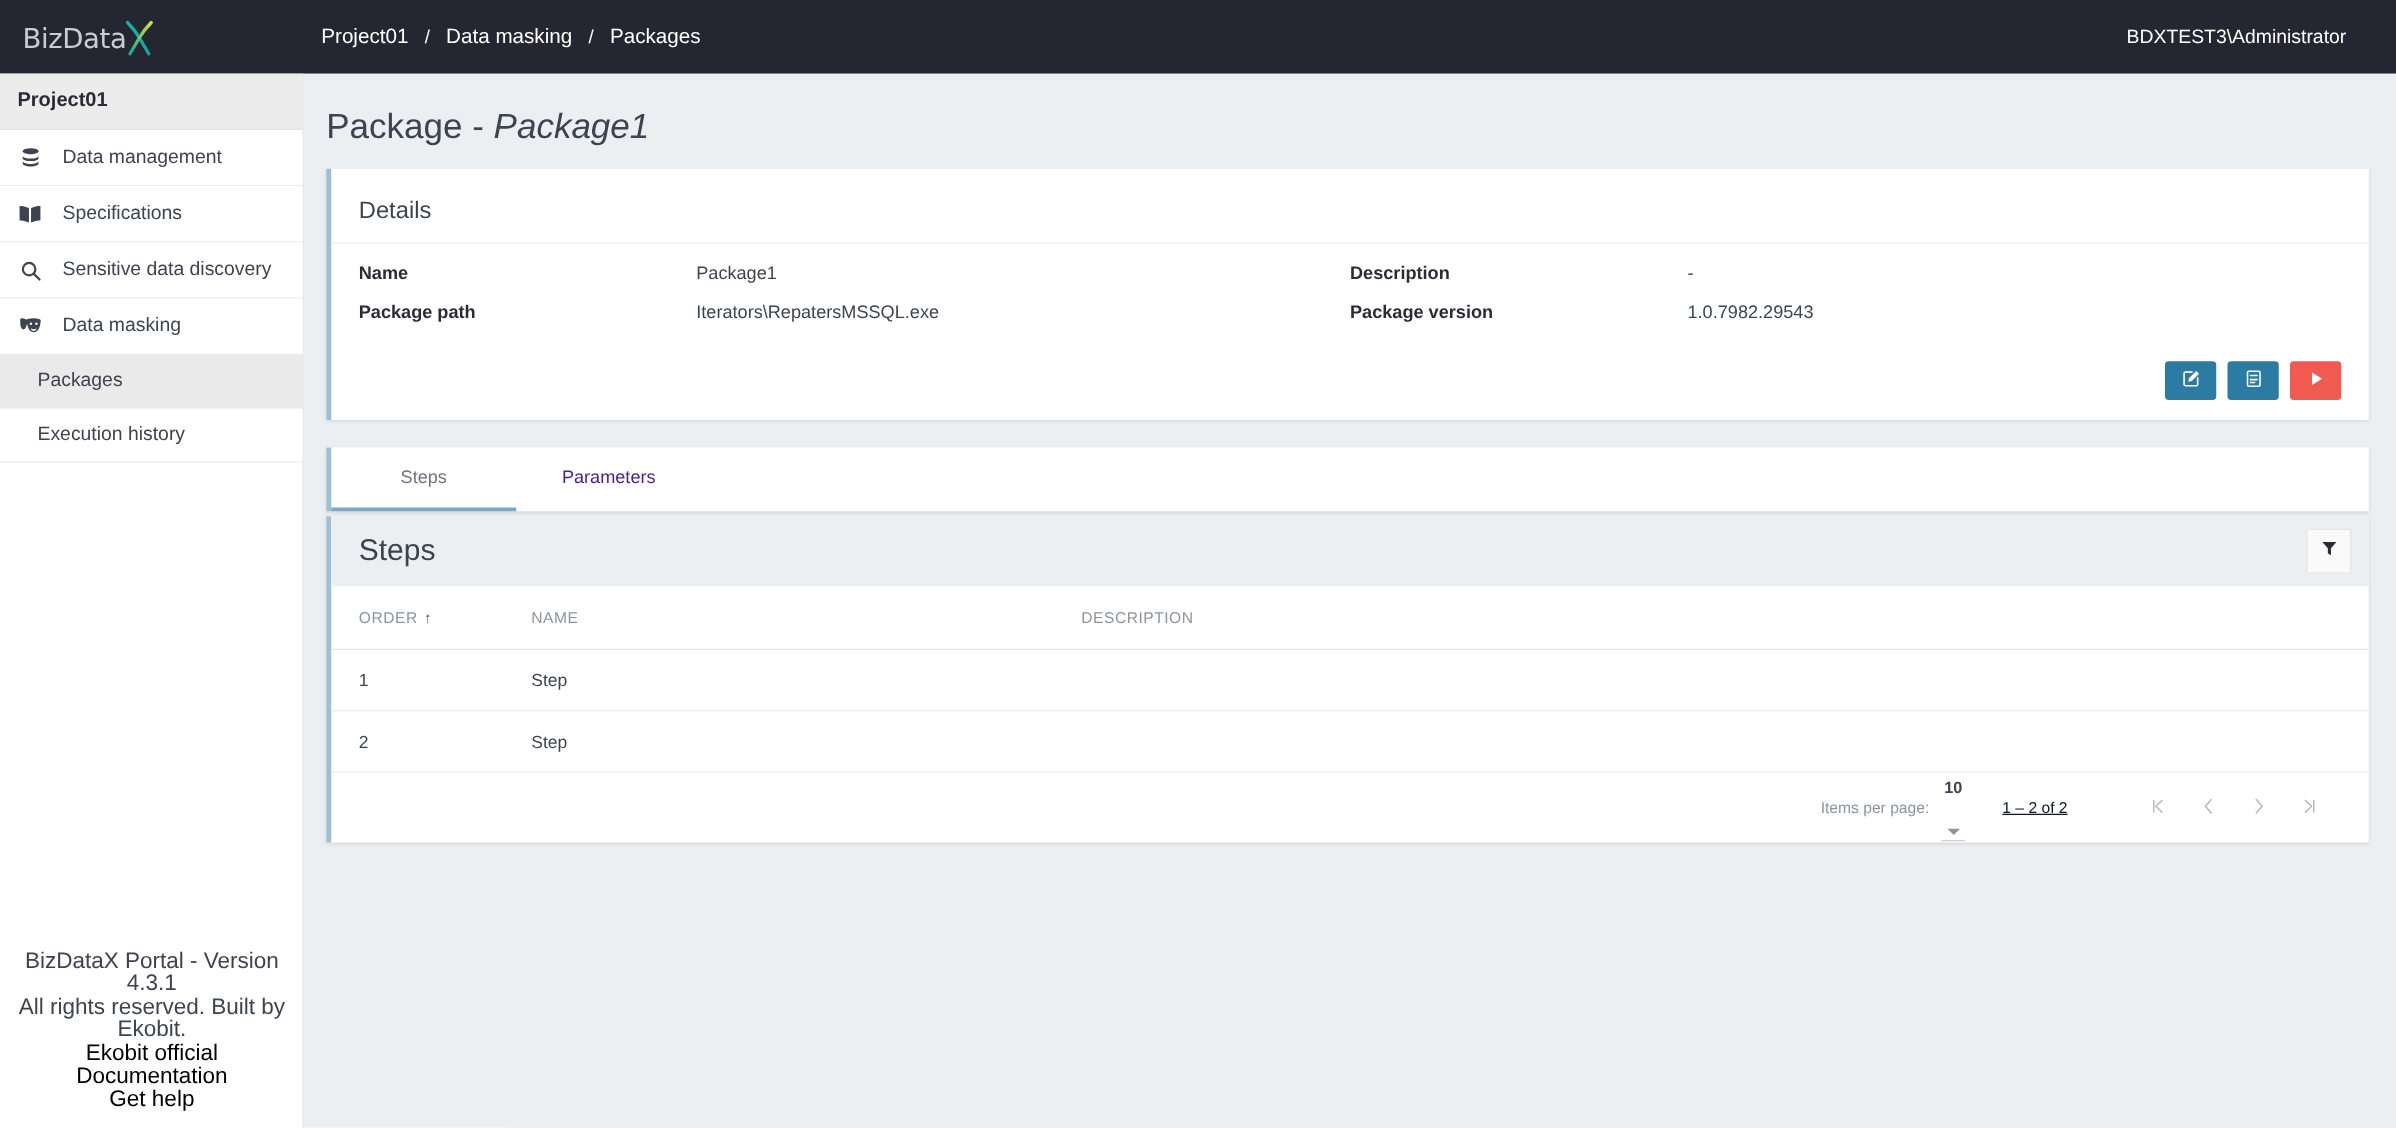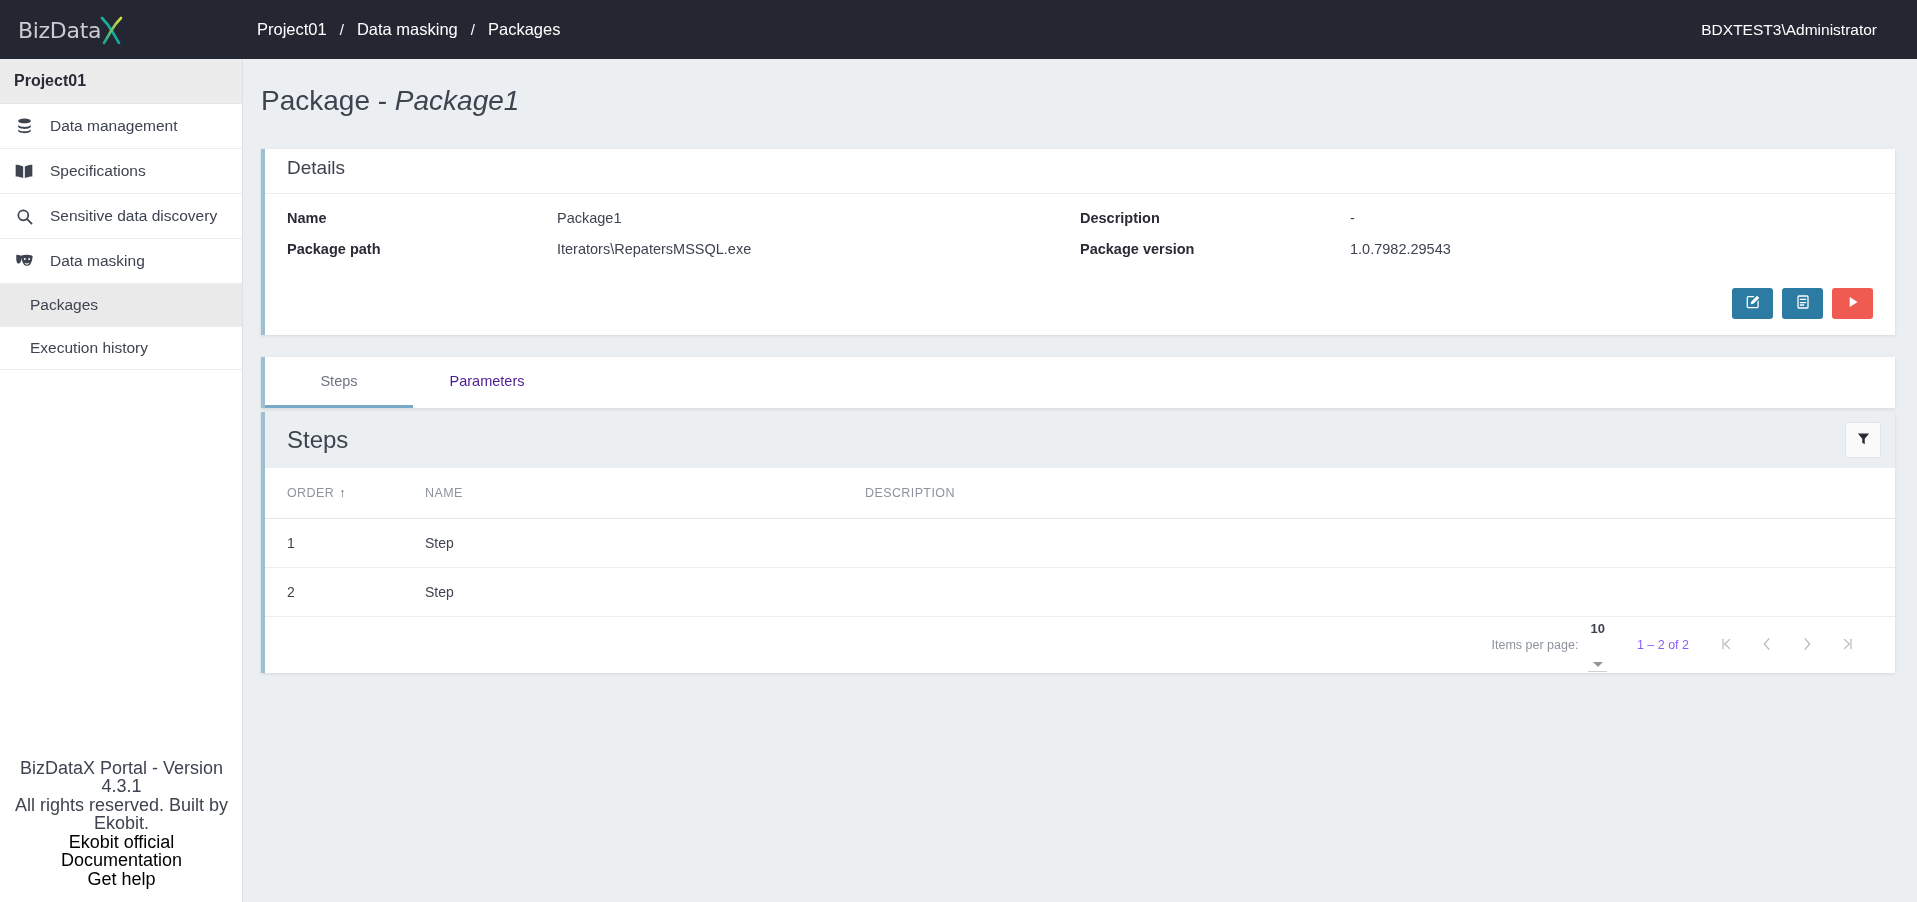--- a/index.html
+++ b/index.html
@@ -78,33 +78,33 @@
   .footer a { color: #000000; text-decoration: none; display: block; }
 
   
   .main {
     position: absolute; top: 59px; left: 243px;
     width: 1674px; height: 843px;
     background: #eceff1;
     overflow: hidden;
   }
   .page-title {
-    padding: 26px 0 32px 18px;
+    padding: 26px 0 18px 18px;
     font-size: 28px; color: #3d4450; font-weight: 400;
   }
   .page-title .italic { font-style: italic; }
 
   .card {
     margin: 0 22px 0 18px;
     background: #ffffff;
     border-left: 4px solid #9ebfd4;
     box-shadow: 0 1px 3px rgba(0,0,0,0.10);
   }
   .card-header {
-    padding: 8px 22px 14px 22px;
+    padding: 23px 22px 14px 22px;
     font-size: 19px; color: #3d4450;
     border-bottom: 1px solid #ececec;
   }
   .details-body { padding: 16px 22px 10px 22px; }
   .det-row { display: flex; margin-bottom: 15px; }
   .det-cell { display: flex; width: 50%; }
   .det-label { width: 270px; font-size: 14.5px; font-weight: bold; color: #2b2b37; }
   .det-value { font-size: 14.5px; color: #3d4450; }
   .card-actions {
     display: flex; justify-content: flex-end; gap: 9px;
@@ -171,21 +171,21 @@
     gap: 0; height: 56px; padding-right: 28px;
     font-size: 12.5px; color: #8d949e;
   }
   .pg-label { margin-right: 10px; }
   .pg-select {
     display: flex; align-items: center; gap: 26px;
     border-bottom: 1px solid #cfcfcf; padding: 2px 2px 4px 2px;
     color: #3d4450; font-size: 13px; font-weight: bold; cursor: pointer; flex-direction: column;
   }
   .pg-caret { width:0;height:0;border-left:5px solid transparent;border-right:5px solid transparent;border-top:5px solid #8d949e;}
-  .pg-range { margin: 0 18px 0 30px; color:#8b5cf6; }
+  .pg-range { margin: 0 53px 0 30px; color:#0f172a;text-decoration:underline; }
   .pg-btn { width: 40px; height: 40px; display:flex;align-items:center;justify-content:center;cursor:pointer;color:#b5b9bf;}
 </style>
 </head>
 <body>
 
 <div class="topbar">
   <div class="logo-area">
     <div class="logo-text">
       <span>BizData</span><span class="logo-x"><svg width="34" height="34" viewBox="0 0 34 34">
             <defs>

